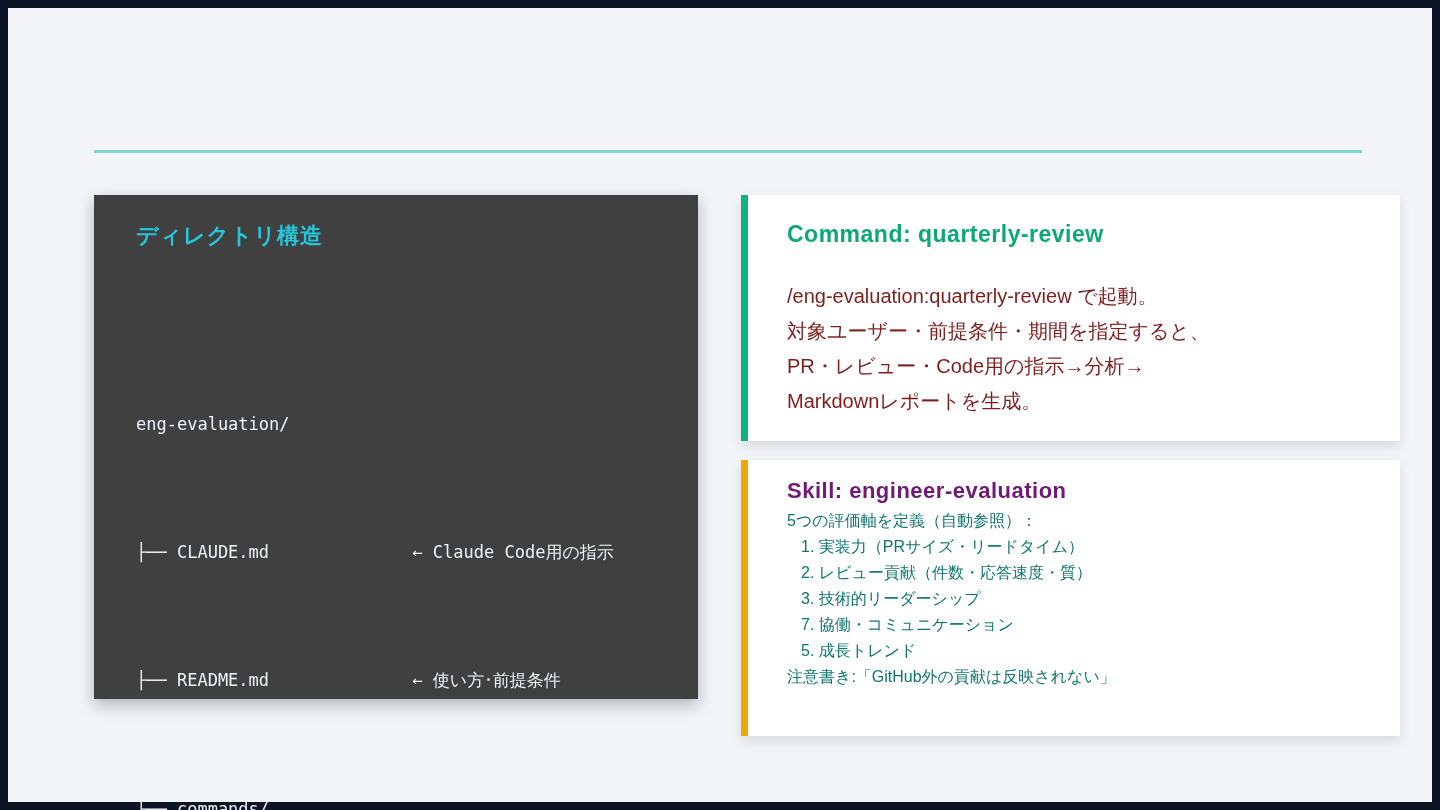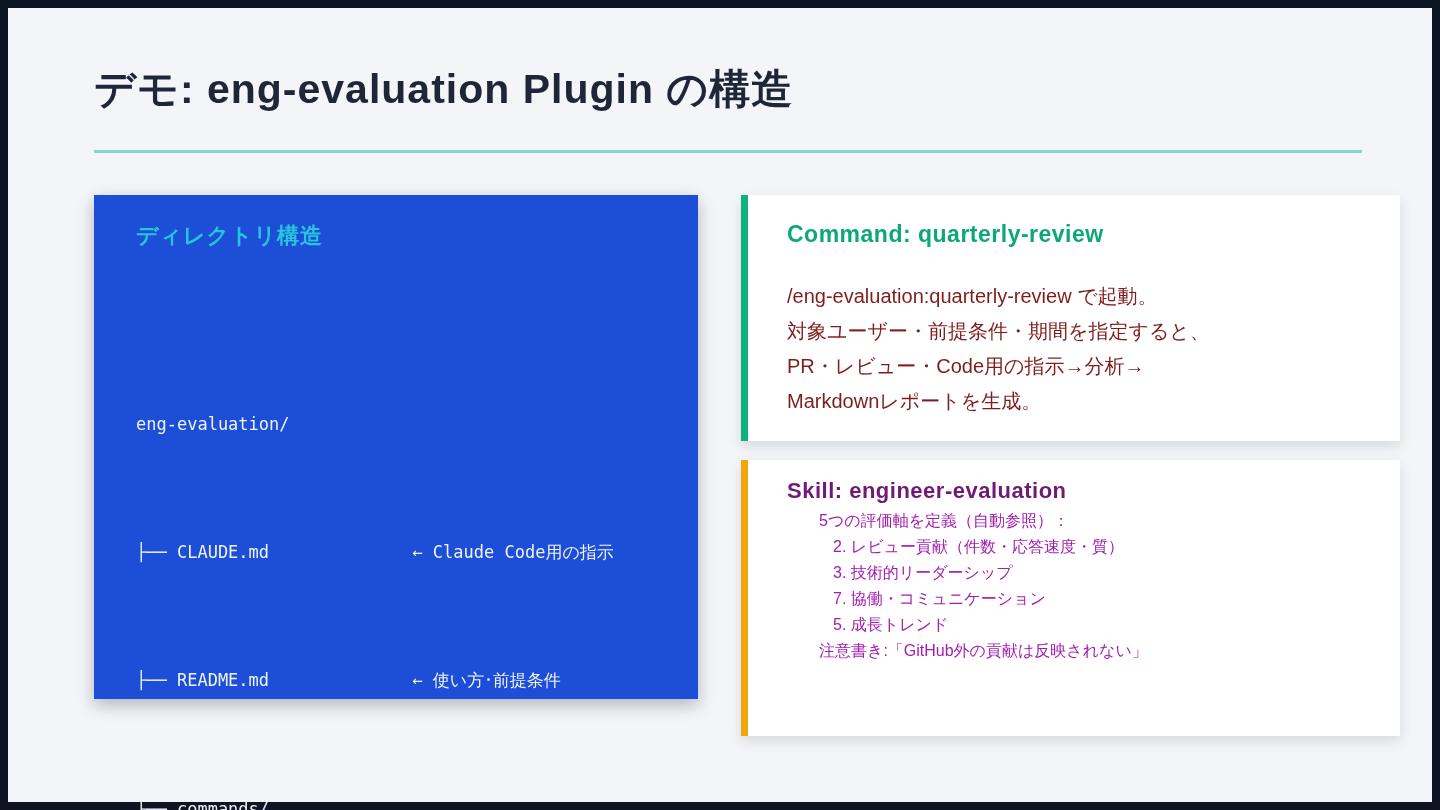--- a/index.html
+++ b/index.html
@@ -16,21 +16,21 @@
     font-size:41px;font-weight:800;color:#1e2638;letter-spacing:1px;
   }
   .title-divider{
     position:absolute;left:86px;top:142px;width:1268px;height:3px;
     background:#82d6d0;
   }
 
   
   .dir-panel{
     position:absolute;left:86px;top:187px;width:604px;height:504px;
-    background:#1d4ed8;box-shadow:0 6px 16px rgba(10,16,30,.28);
+    background:#404040;box-shadow:0 6px 16px rgba(10,16,30,.28);
   }
   .dir-heading{
     position:absolute;left:42px;top:26px;
     font-size:22px;font-weight:700;color:#26c5db;letter-spacing:1px;
   }
   .tree{
     position:absolute;left:42px;top:122px;
     font-family:"DejaVu Sans Mono","Liberation Mono",monospace;
     font-size:17px;line-height:42.8px;color:#eef2f8;white-space:pre;
   }
@@ -49,30 +49,29 @@
   }
   .command-heading{top:26px;font-size:23px;color:#0da878;}
   .skill-heading{top:18px;font-size:22px;color:#701a75;}
 
   .command-body{
     position:absolute;left:39px;top:84px;
     font-size:20px;line-height:35px;color:#7f1d1d;
   }
   .skill-body{
     position:absolute;left:39px;top:48px;
-    font-size:16px;line-height:26px;color:#a21caf;margin-left:32px;
+    font-size:16px;line-height:26px;color:#0f766e;
   }
   .skill-items div{padding-left:14px;font-weight:500;}
 </style>
 </head>
 <body>
 
 <div class="slide">
 
-  <div class="page-title">デモ: eng-evaluation Plugin の構造</div>
   <div class="title-divider"></div>
 
   <div class="dir-panel">
     <div class="dir-heading">ディレクトリ構造</div>
     <div class="tree">
       <div>eng-evaluation/</div>
       <div>├── CLAUDE.md              ← Claude Code用の指示</div>
       <div>├── README.md              ← 使い方･前提条件</div>
       <div>├── commands/</div>
       
@@ -89,20 +88,21 @@
       <div>PR・レビュー・Code用の指示→分析→</div>
       <div>Markdownレポートを生成。</div>
     </div>
   </div>
 
   <div class="card skill">
     <div class="card-heading skill-heading">Skill: engineer-evaluation</div>
     <div class="skill-body">
       <div>5つの評価軸を定義（自動参照）：</div>
       <div class="skill-items">
+        <div>1. 実装力（PRサイズ・リードタイム）</div>
         <div>2. レビュー貢献（件数・応答速度・質）</div>
         <div>3. 技術的リーダーシップ</div>
         <div>7. 協働・コミュニケーション</div>
         <div>5. 成長トレンド</div>
       </div>
       <div>注意書き:「GitHub外の貢献は反映されない」</div>
     </div>
   </div>
 
 </div>

